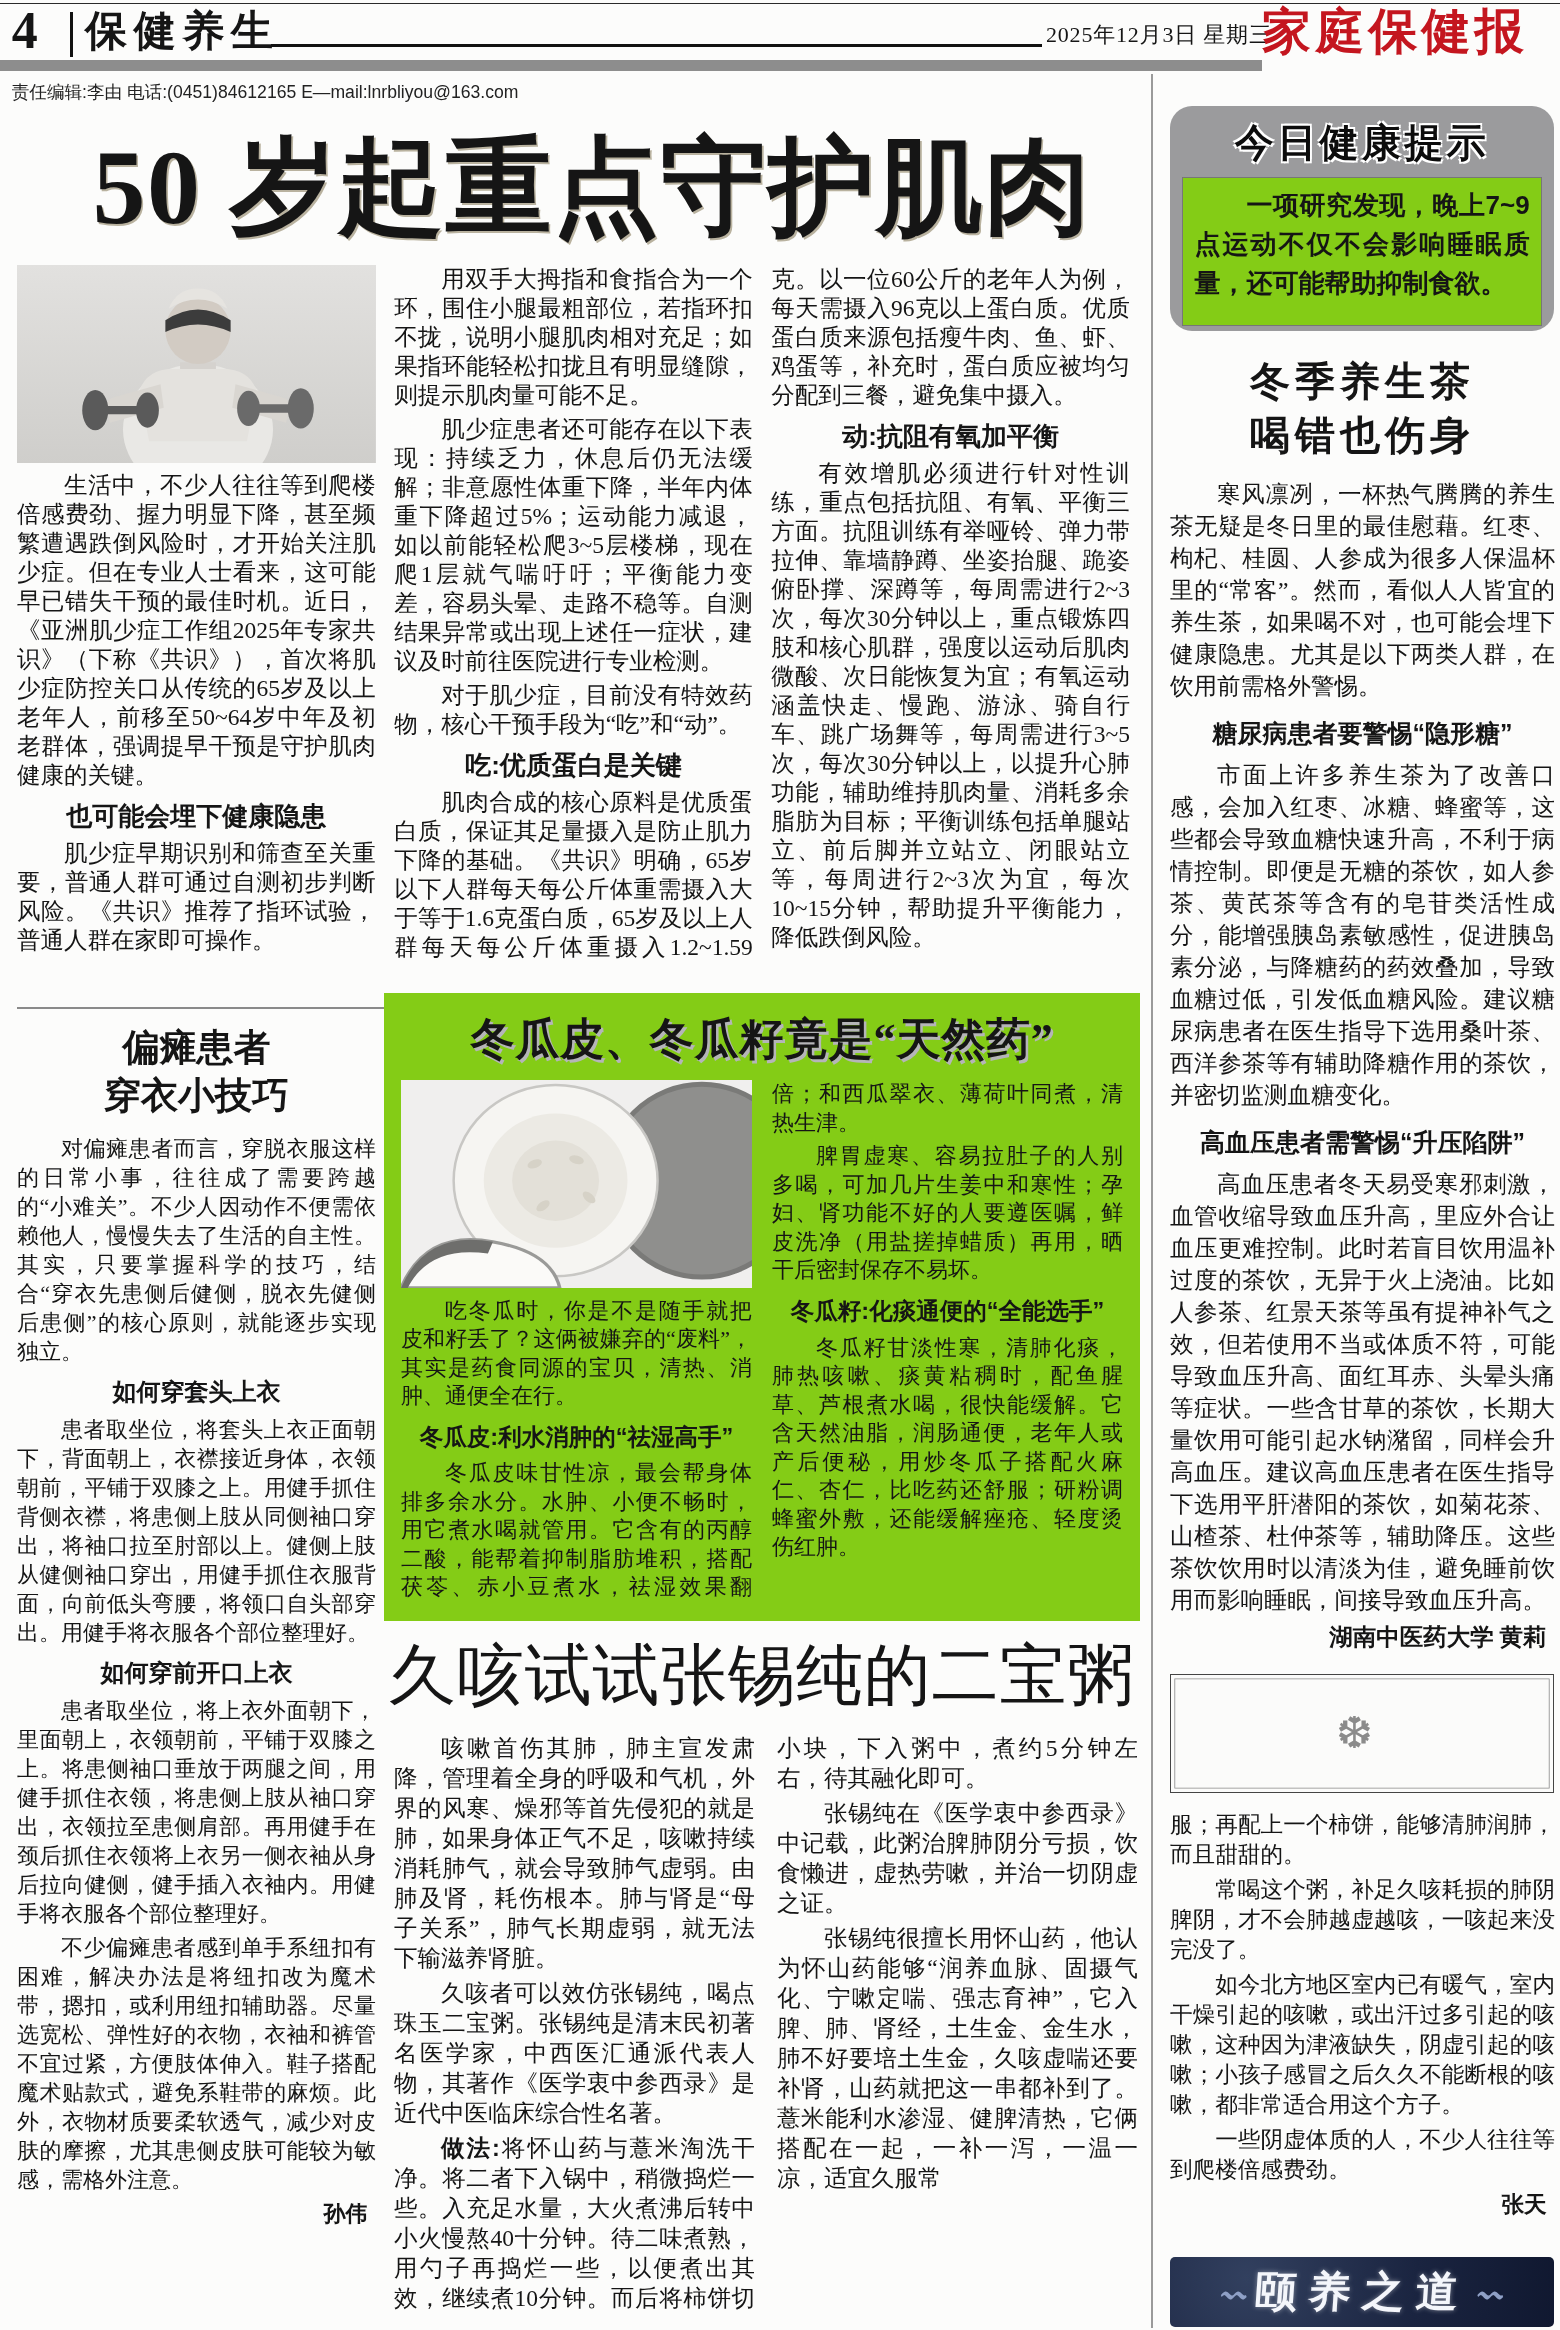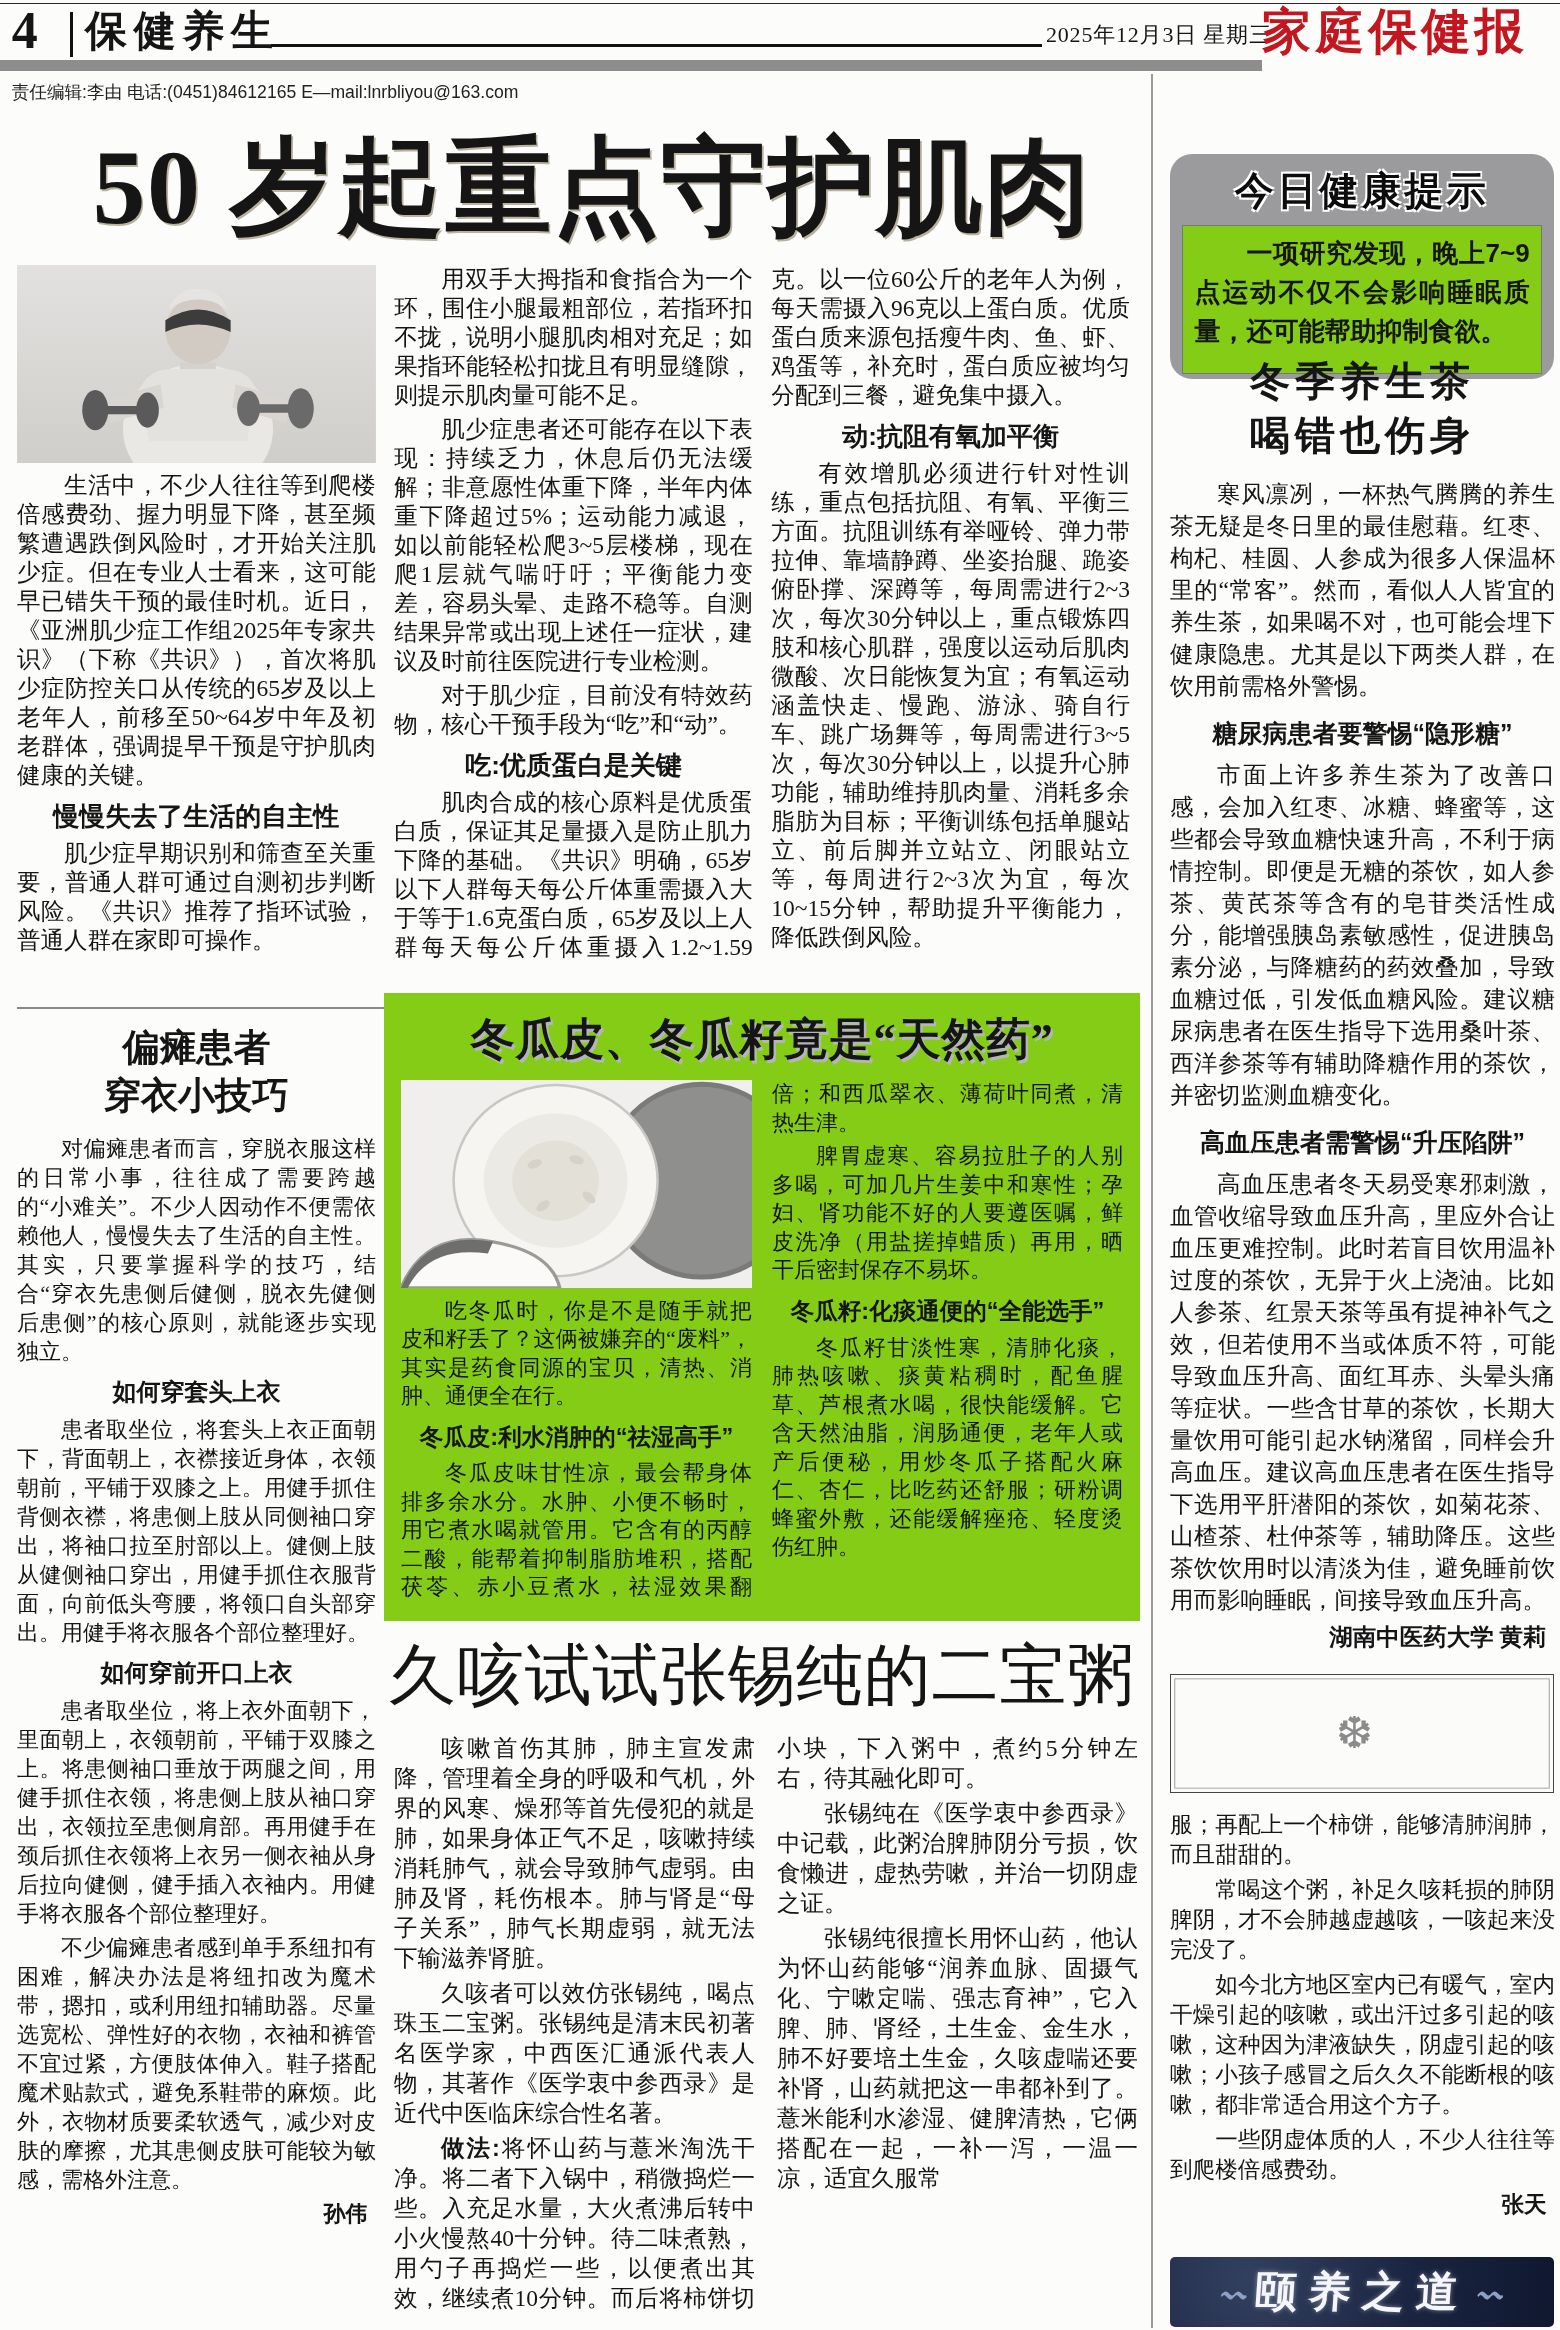--- a/index.html
+++ b/index.html
@@ -48,21 +48,21 @@
   .melon-fig svg{display:block;width:100%;height:100%;}
   
   .porridge-headline{left:385px;top:1634px;width:754px;text-align:center;font-size:67px;font-weight:normal;
                      line-height:1.25;letter-spacing:0.8px;}
   .porridge-body{left:394px;top:1733px;width:744px;height:595px;overflow:hidden;
                  column-count:2;column-gap:22px;column-fill:auto;font-size:23.5px;line-height:30px;}
   .zuofa{font-family:Liberation Sans, sans-serif;font-weight:bold;}
   
   .v-rule{left:1151px;top:74px;width:1.7px;height:2254px;background:#9a9a9a;}
   .tip-box{left:1170px;top:106px;width:384px;height:225px;background:#9b9b9d;border-radius:22px;
-           box-sizing:border-box;padding:8.4px 11.7px;margin-top:48px;}
+           box-sizing:border-box;padding:8.4px 11.7px;}
   .tip-title{text-align:center;font-size:39px;font-weight:bold;letter-spacing:3.4px;color:#0c0c0c;
              text-shadow:-1.7px -1.7px 0 #fff,1.7px -1.7px 0 #fff,-1.7px 1.7px 0 #fff,1.7px 1.7px 0 #fff;margin:1.7px 0 6.7px 0;}
   .tip-inner{background:#84cc16;border:0.8px solid #777;box-sizing:border-box;padding:8.4px 11.7px;height:149px;
              font-family:"Liberation Sans","DejaVu Sans",sans-serif;font-weight:bold;
              font-size:26px;line-height:39px;text-align:justify;}
   .tip-inner p{margin:0;text-indent:2em;}
   .tea{left:1170px;top:355px;width:385px;height:1312px;overflow:hidden;font-size:23.5px;line-height:32px;}
   .tea-title{text-align:center;font-size:40px;font-weight:bold;line-height:1.35;letter-spacing:5px;margin:0 0 15px 0;}
   .tea .subhead{font-size:25px;margin:15px 0 10px 0;}
   
@@ -122,21 +122,21 @@
           <ellipse cx="160" cy="173" rx="14" ry="21"></ellipse>
         </g>
         <g fill="#6a6a6a">
           <rect x="284" y="166" width="64" height="10" rx="4"></rect>
           <ellipse cx="348" cy="171" rx="16" ry="24"></ellipse>
           <ellipse cx="284" cy="171" rx="14" ry="21"></ellipse>
         </g>
       </svg>
     </figure>
     <p class="body-p">生活中，不少人往往等到爬楼倍感费劲、握力明显下降，甚至频繁遭遇跌倒风险时，才开始关注肌少症。但在专业人士看来，这可能早已错失干预的最佳时机。近日，《亚洲肌少症工作组2025年专家共识》（下称《共识》），首次将肌少症防控关口从传统的65岁及以上老年人，前移至50~64岁中年及初老群体，强调提早干预是守护肌肉健康的关键。</p>
-    <p class="subhead">慢慢失去了生活的自主性</p>
+    <p class="subhead">也可能会埋下健康隐患</p>
     <p class="body-p">肌少症早期识别和筛查至关重要，普通人群可通过自测初步判断风险。《共识》推荐了指环试验，普通人群在家即可操作。</p>
     <p class="body-p">用双手大拇指和食指合为一个环，围住小腿最粗部位，若指环扣不拢，说明小腿肌肉相对充足；如果指环能轻松扣拢且有明显缝隙，则提示肌肉量可能不足。</p>
     <p class="body-p">肌少症患者还可能存在以下表现：持续乏力，休息后仍无法缓解；非意愿性体重下降，半年内体重下降超过5%；运动能力减退，如以前能轻松爬3~5层楼梯，现在爬1层就气喘吁吁；平衡能力变差，容易头晕、走路不稳等。自测结果异常或出现上述任一症状，建议及时前往医院进行专业检测。</p>
     <p class="body-p">对于肌少症，目前没有特效药物，核心干预手段为“吃”和“动”。</p>
     <p class="subhead">吃:优质蛋白是关键</p>
     <p class="body-p">肌肉合成的核心原料是优质蛋白质，保证其足量摄入是防止肌力下降的基础。《共识》明确，65岁以下人群每天每公斤体重需摄入大于等于1.6克蛋白质，65岁及以上人群每天每公斤体重摄入1.2~1.59克。以一位60公斤的老年人为例，每天需摄入96克以上蛋白质。优质蛋白质来源包括瘦牛肉、鱼、虾、鸡蛋等，补充时，蛋白质应被均匀分配到三餐，避免集中摄入。</p>
     <p class="subhead">动:抗阻有氧加平衡</p>
     <p class="body-p">有效增肌必须进行针对性训练，重点包括抗阻、有氧、平衡三方面。抗阻训练有举哑铃、弹力带拉伸、靠墙静蹲、坐姿抬腿、跪姿俯卧撑、深蹲等，每周需进行2~3次，每次30分钟以上，重点锻炼四肢和核心肌群，强度以运动后肌肉微酸、次日能恢复为宜；有氧运动涵盖快走、慢跑、游泳、骑自行车、跳广场舞等，每周需进行3~5次，每次30分钟以上，以提升心肺功能，辅助维持肌肉量、消耗多余脂肪为目标；平衡训练包括单腿站立、前后脚并立站立、闭眼站立等，每周进行2~3次为宜，每次10~15分钟，帮助提升平衡能力，降低跌倒风险。</p>
 
   </div>

